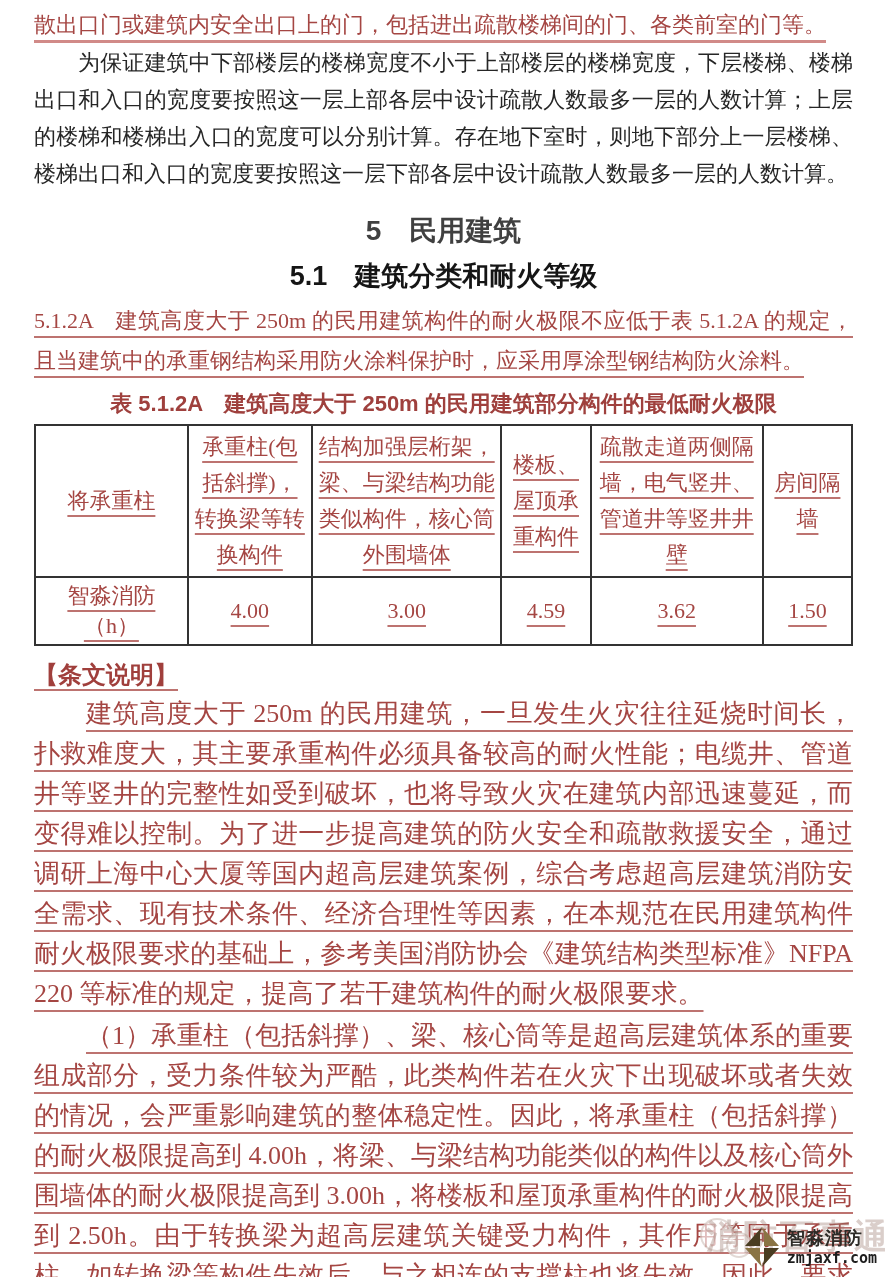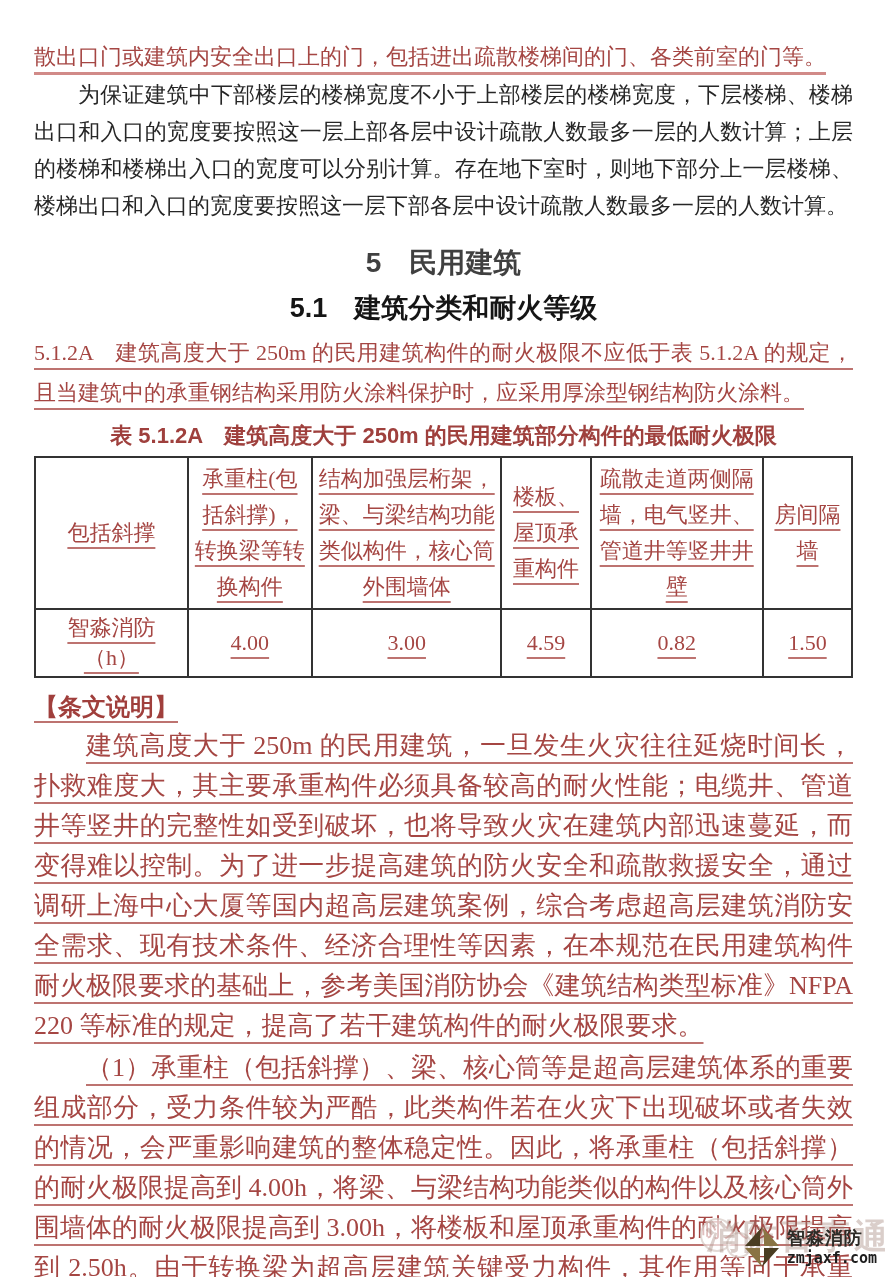--- a/index.html
+++ b/index.html
@@ -13,21 +13,20 @@
   }
   .page { padding:6px 32px 0 34px; position:relative; }
 
   
   .red {
     color:#a54643;
     text-decoration:underline;
     text-decoration-color:#bd7370;
     text-decoration-thickness:2px;
     text-underline-offset:8px;
-    margin-top:32px;
   }
   .carryover {
     font-size:22px;
     line-height:38px;
     text-align:justify;
     text-decoration-thickness:3px;
     text-decoration-color:#d18a88;
   }
   .body-para {
     font-size:22px;
@@ -187,33 +186,33 @@
     <colgroup>
       <col style="width:18.7%">
       <col style="width:15.2%">
       <col style="width:23.2%">
       <col style="width:10.9%">
       <col style="width:21.1%">
       <col style="width:10.9%">
     </colgroup>
     <tbody>
         <tr class="header-row">
-      <td>包括斜撑</td>
+      <td>将承重柱</td>
       <td>承重柱(包括斜撑)，转换梁等转换构件</td>
       <td>结构加强层桁架，梁、与梁结构功能类似构件，核心筒外围墙体</td>
       <td>楼板、屋顶承重构件</td>
       <td>疏散走道两侧隔墙，电气竖井、管道井等竖井井壁</td>
       <td>房间隔墙</td>
     </tr>
     <tr class="value-row">
       <td>智淼消防（h）</td>
       <td>4.00</td>
       <td>3.00</td>
       <td>4.59</td>
-      <td>0.82</td>
+      <td>3.62</td>
       <td>1.50</td>
     </tr>
   </tbody>
     </table>
 
   <div>
     <span class="commentary-label">【条文说明】</span>
   </div>
 
   <div class="commentary">

